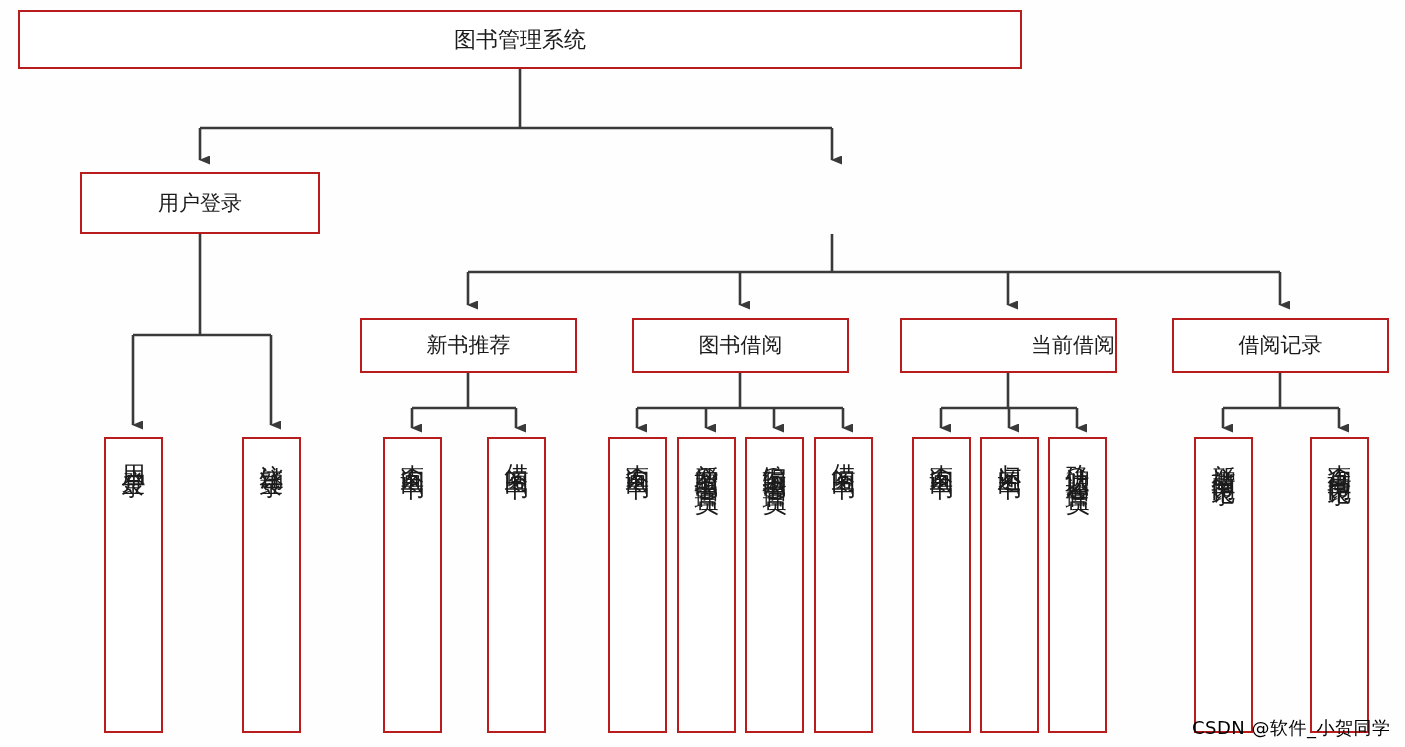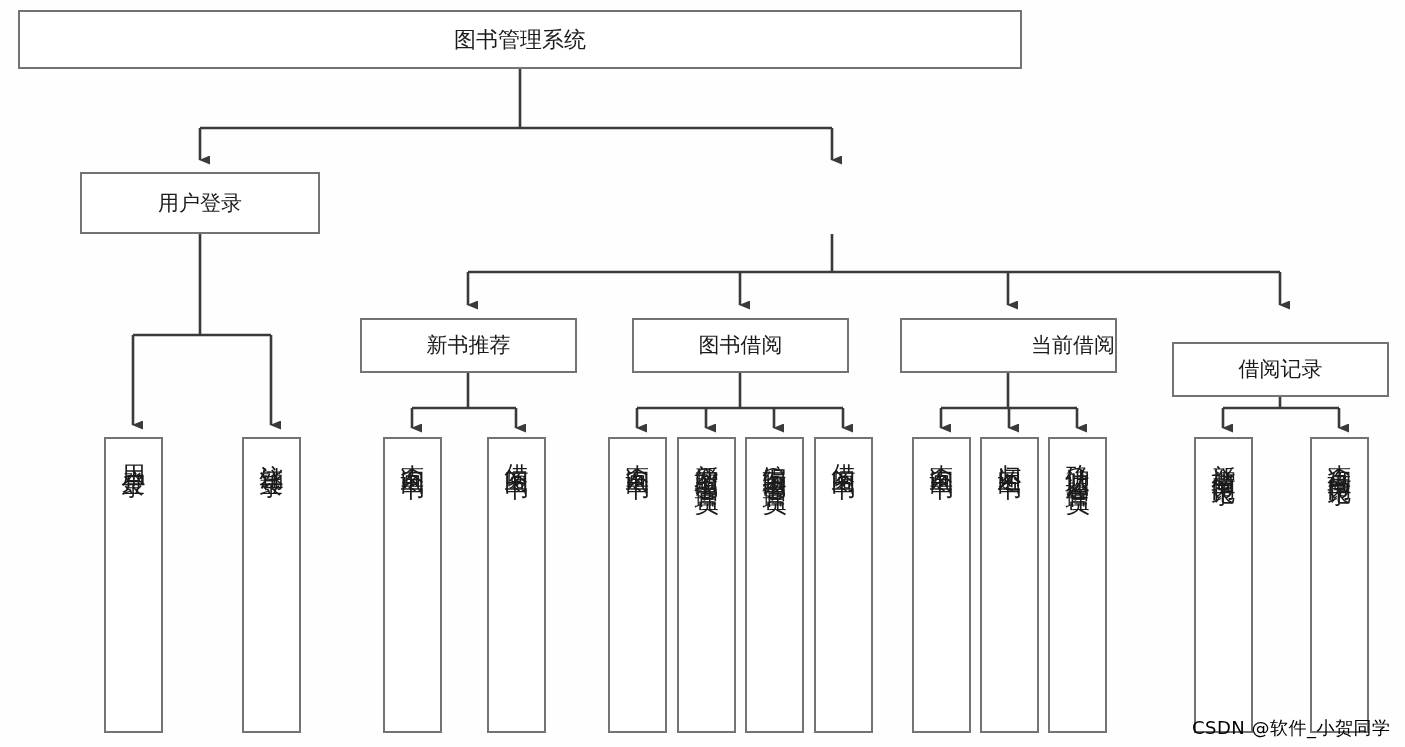--- a/index.html
+++ b/index.html
@@ -18,21 +18,21 @@
   svg.edges {
     position: absolute;
     left: 0; top: 0;
     width: 1405px;
     height: 747px;
     pointer-events: none;
   }
   .node {
     position: absolute;
     box-sizing: border-box;
-    border: 2px solid #737373;
+    border: 2px solid #b91c1c;
     background: #ffffff;
     display: flex;
     align-items: center;
     justify-content: center;
     color: #1b1b1b;
   }
   .node .lbl {
     color: #1b1b1b;
     line-height: 1.18;
     text-align: center;
@@ -137,21 +137,21 @@
   </div>
 
   <div class="node horiz" style="left:360px; top:318px; width:217px; height:55px;">
     <span class="lbl">新书推荐</span>
   </div>
 
   <div class="node horiz" style="left:900px; top:318px; width:217px; height:55px;justify-content:flex-end;">
     <span class="lbl">当前借阅</span>
   </div>
 
-  <div class="node horiz" style="left:1172px; top:318px; width:217px; height:55px;margin-top:24px;">
+  <div class="node horiz" style="left:1172px; top:318px; width:217px; height:55px;">
     <span class="lbl">借阅记录</span>
   </div>
 
   <div class="node vert" style="left:104px; top:437px; width:59px; height:296px;">
     <span class="lbl">用户登录</span>
   </div>
 
   <div class="node vert" style="left:242px; top:437px; width:59px; height:296px;">
     <span class="lbl">注销登录</span>
   </div>

